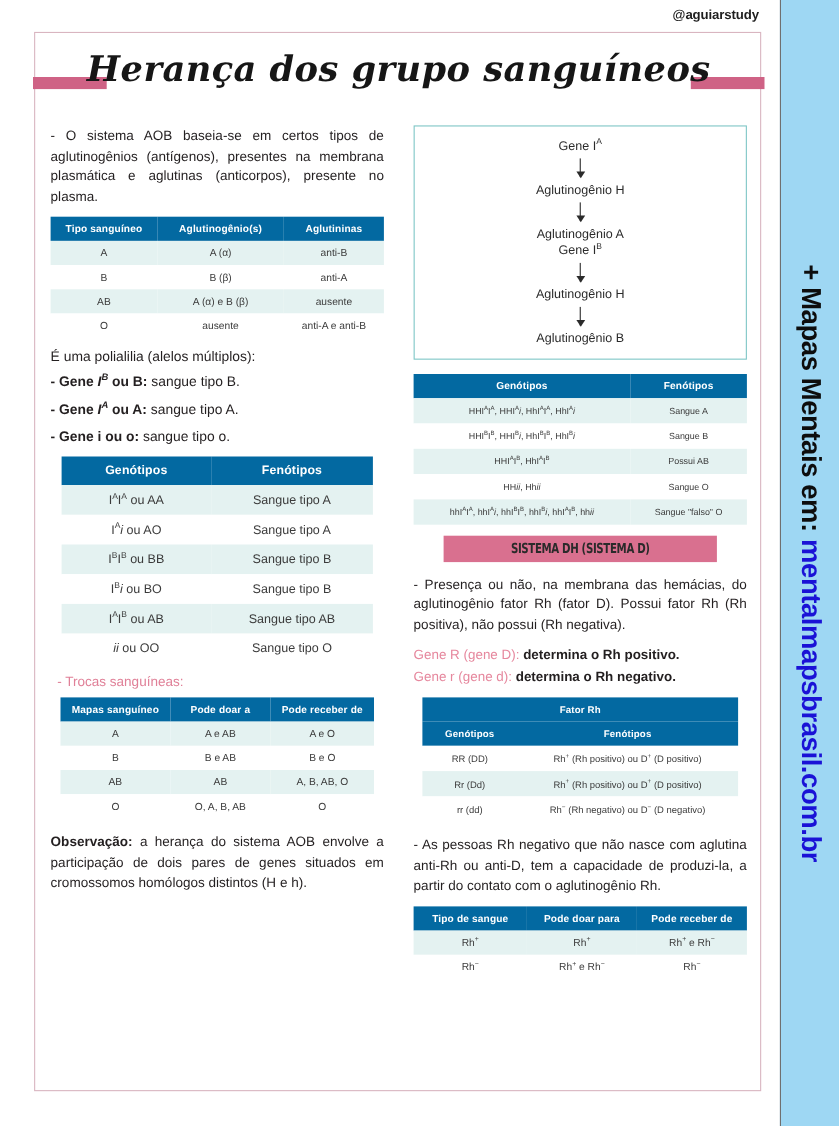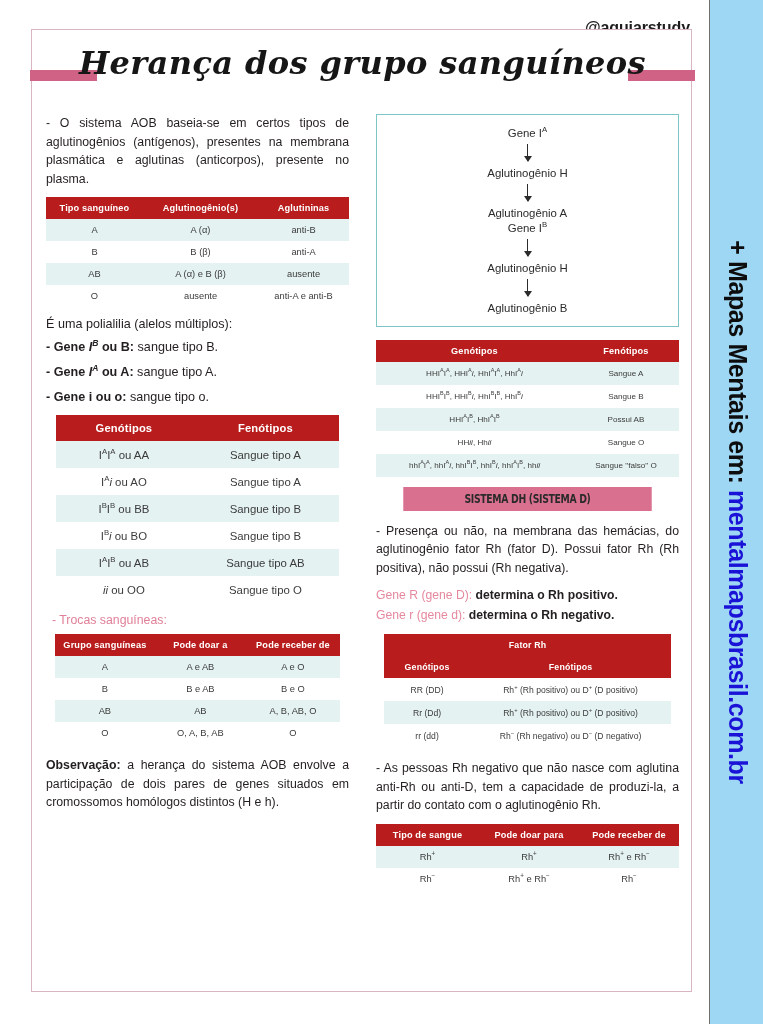--- a/index.html
+++ b/index.html
@@ -11,22 +11,22 @@
   }
   #page {
     position: relative;
     width: 763px; height: 1024px;
     background: #ffffff;
   }
 
   
   .handle {
     position: absolute;
-    top: 19px; right: 73px;
-    font-size: 16px;
+    top: 6px; right: 73px;
+    font-size: 12px;
     font-weight: bold;
     color: #1d1d1d;
     letter-spacing: -0.1px;
   }
 
   
   .sheet {
     position: absolute;
     left: 31px; top: 29px;
     width: 661px; height: 963px;
@@ -99,21 +99,21 @@
 
   
   table.t {
     border-collapse: collapse;
     width: 100%;
     font-size: 9.3px;
     color: #3b3b3b;
     background: #fff;
   }
   table.t th {
-    background: #b91c1c;
+    background: #0369a1;
     color: #ffffff;
     font-weight: bold;
     font-size: 9.2px;
     padding: 6px 2px;
     text-align: center;
     letter-spacing: 0.15px;
   }
   table.t td {
     padding: 6px 2px;
     text-align: center;
@@ -316,21 +316,21 @@
           </tbody>
         </table>
       </div>
 
       <div class="pink-label">- Trocas sanguíneas:</div>
 
       <div class="tbl-wrap" style="margin:0 9px 12px;">
         <table class="t">
           <thead>
             <tr>
-              <th style="width:35%">Grupo sanguíneas</th>
+              <th style="width:35%">Mapas sanguíneo</th>
               <th class="vdiv" style="width:32%">Pode doar a</th>
               <th class="vdiv" style="width:33%">Pode receber de</th>
             </tr>
           </thead>
           <tbody>
             <tr class="alt">
               <td>A</td>
               <td>A e AB</td>
               <td>A e O</td>
             </tr>

